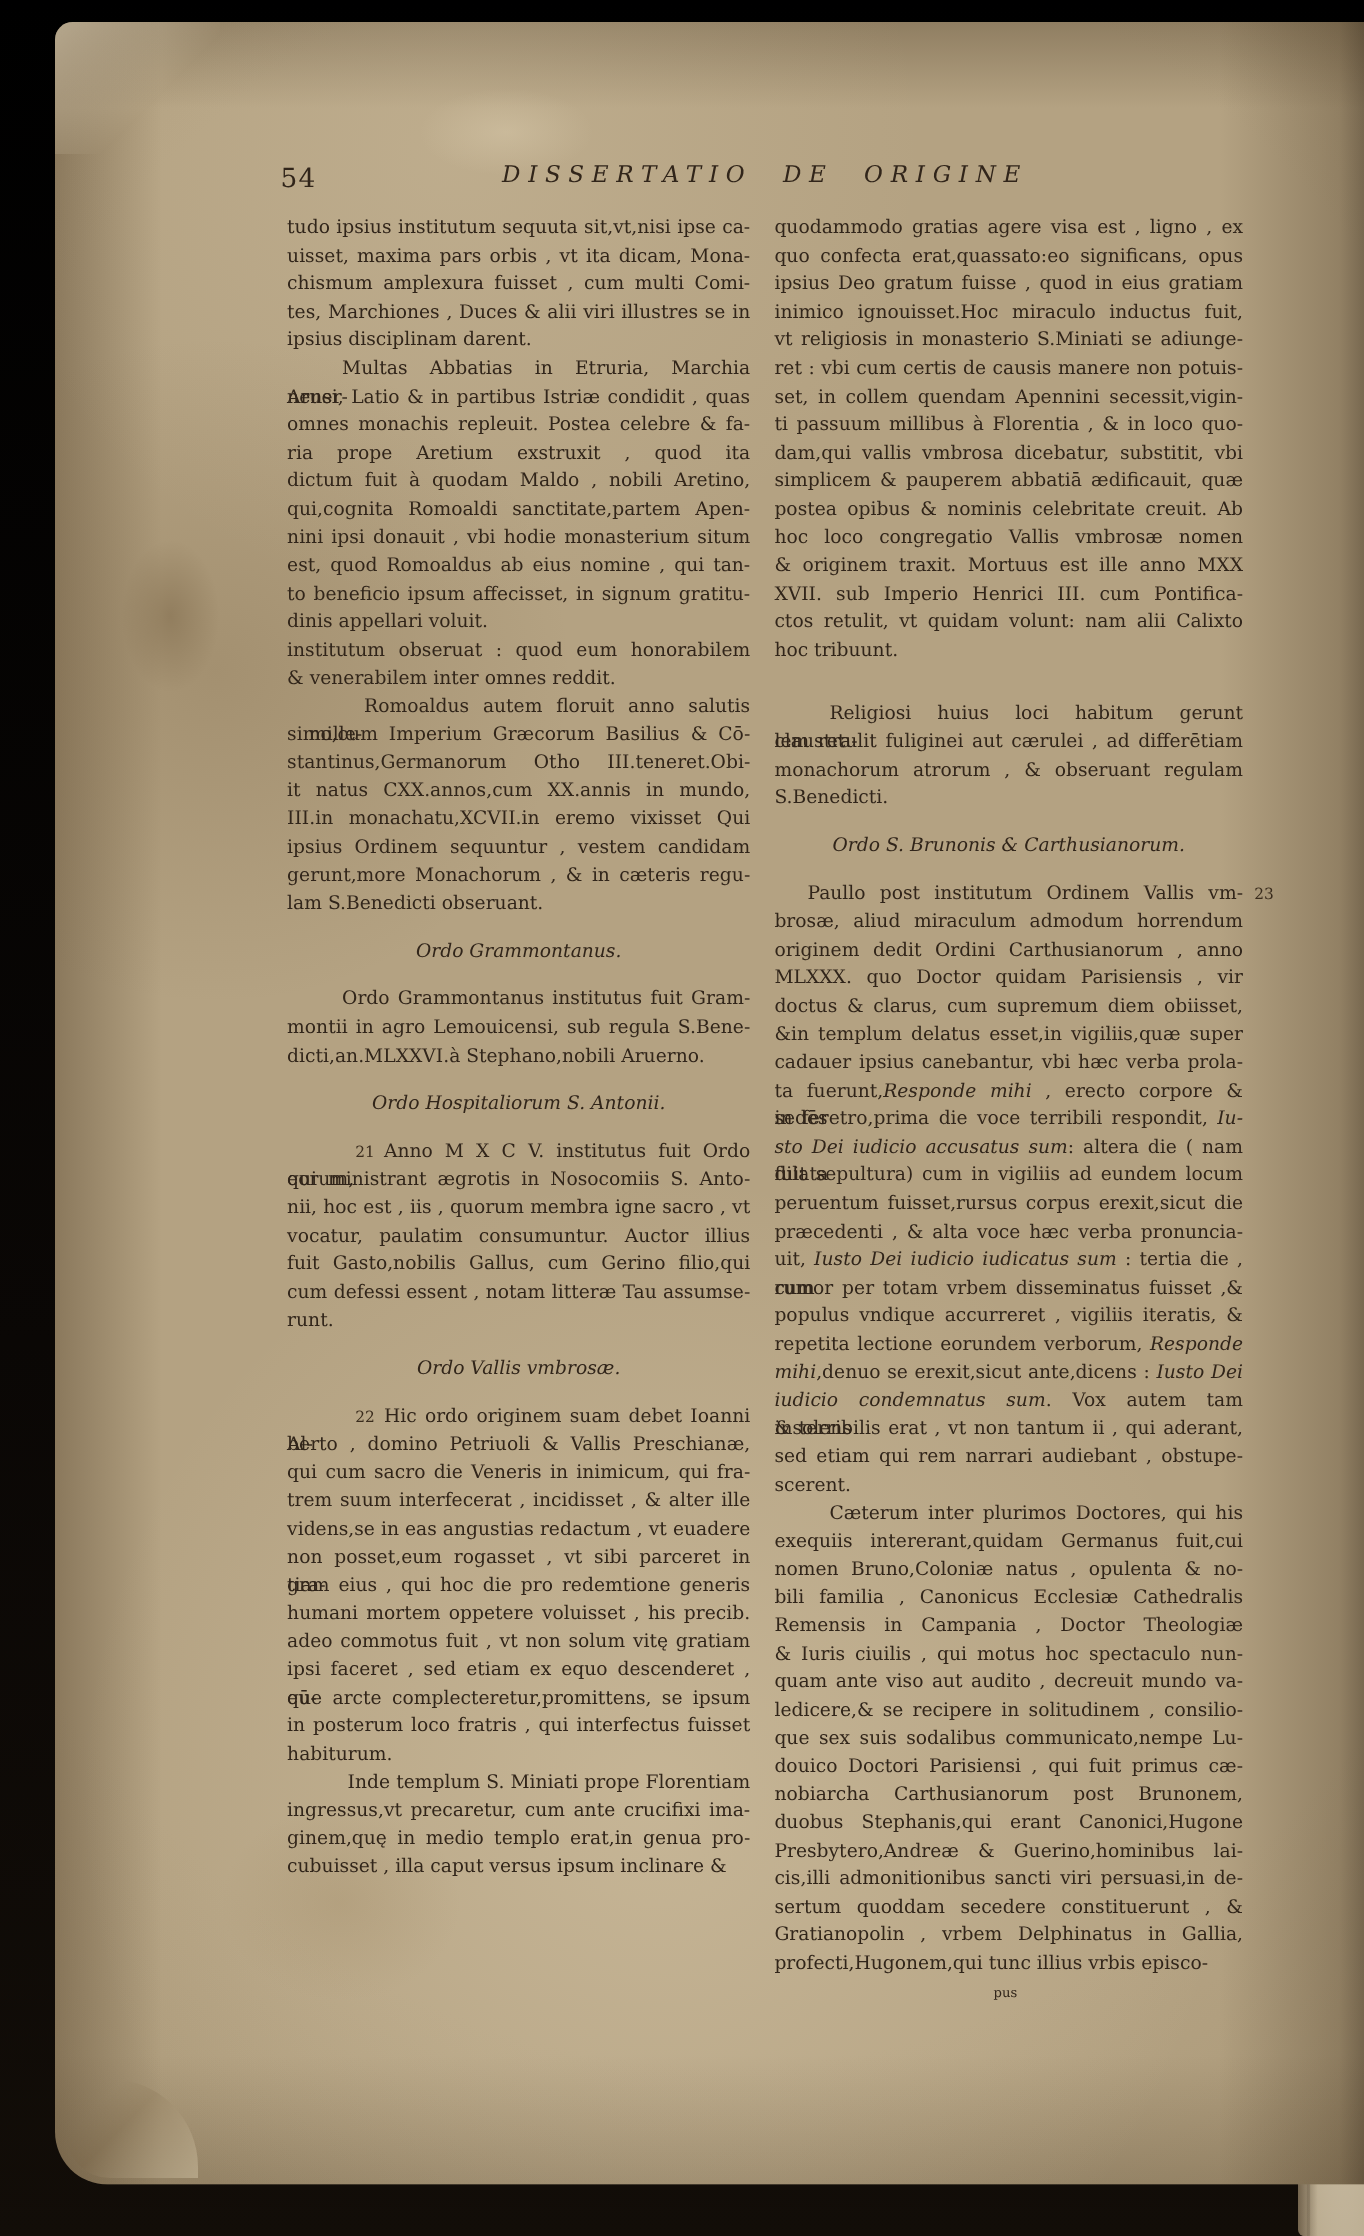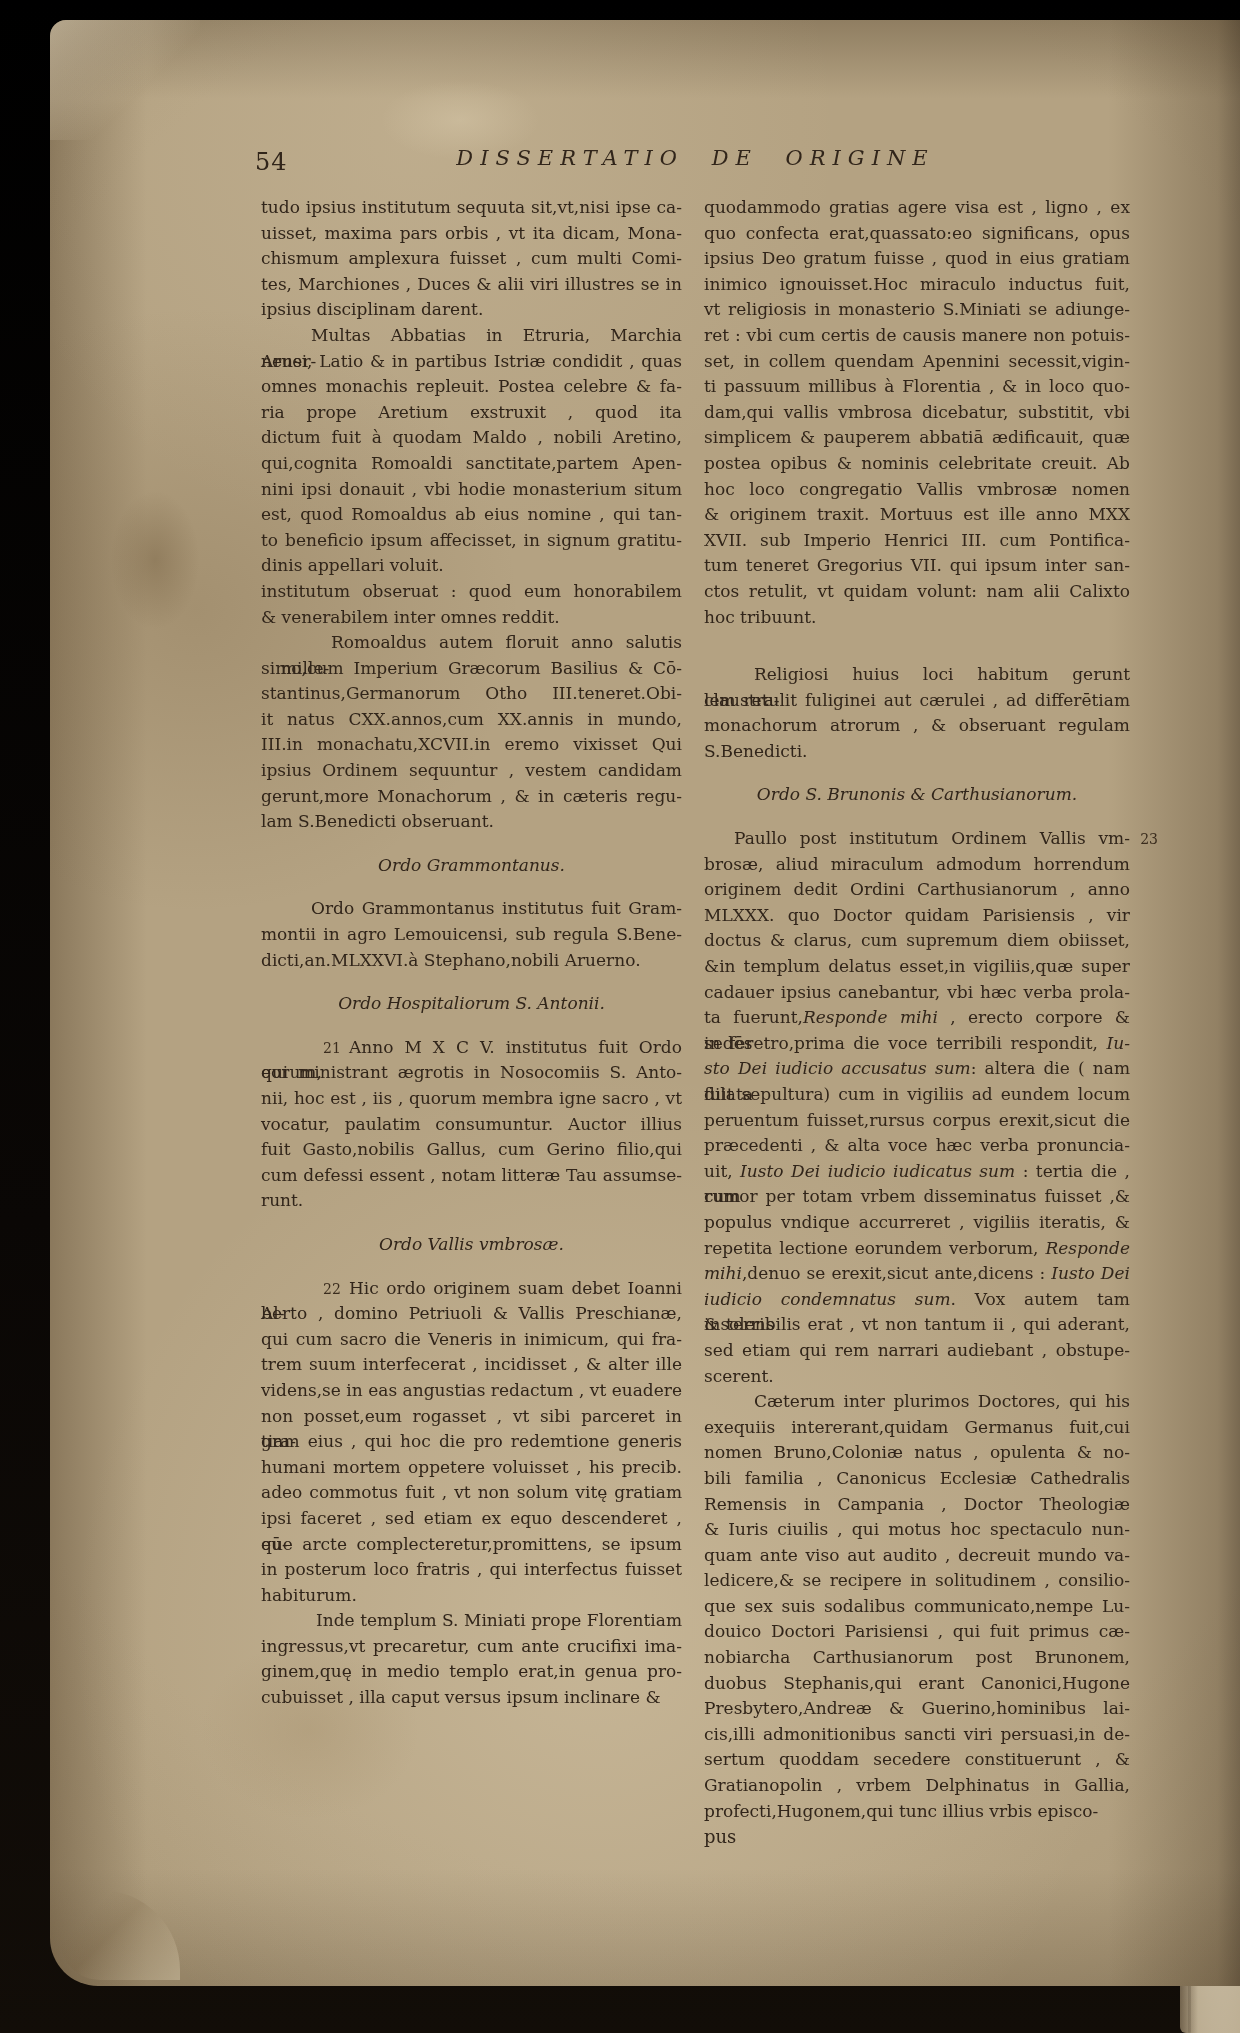--- a/index.html
+++ b/index.html
@@ -42,21 +42,21 @@
   .col{position:absolute;top:175px;font-size:17px;line-height:25.6px;}
   #col-left{left:211px;width:421px;}
   #col-right{left:654px;width:426px;}
   .para{margin:0;}
   .line{position:relative;text-align:justify;text-align-last:justify;height:25.6px;white-space:normal;}
   .line.last{text-align-last:left;}
   .heading{margin:18px 0;text-align:center;font-style:italic;font-size:17px;height:25.6px;}
   .margin-note{position:absolute;top:1px;font-size:14px;color:#3a2c1d;}
   .margin-note.left{left:-26px;}
   .margin-note.right{right:-28px;}
-  #catchword{text-align:left;padding-right:6px;font-size:18px;line-height:25.6px;}
+  #catchword{text-align:center;padding-right:6px;font-size:12px;line-height:25.6px;}
   i{font-style:italic;}
   
   .stain{position:absolute;border-radius:50%;pointer-events:none;}
   #stain1{left:60px;top:470px;width:90px;height:140px;background:radial-gradient(ellipse at center, rgba(96,74,44,.30), transparent 70%);}
   #stain2{left:330px;top:60px;width:160px;height:80px;background:radial-gradient(ellipse at center, rgba(226,212,182,.35), transparent 70%);}
   #stain3{left:150px;top:1620px;width:220px;height:180px;background:radial-gradient(ellipse at center, rgba(150,126,88,.22), transparent 70%);}
 </style>
 </head>
 <body>
 
@@ -151,21 +151,20 @@
             <div class="line">vt religiosis in monasterio S.Miniati se adiunge-</div>
             <div class="line">ret : vbi cum certis de causis manere non potuis-</div>
             <div class="line">set, in collem quendam Apennini secessit,vigin-</div>
             <div class="line">ti passuum millibus à Florentia , &amp; in loco quo-</div>
             <div class="line">dam,qui vallis vmbrosa dicebatur, substitit, vbi</div>
             <div class="line">simplicem &amp; pauperem abbatiā ædificauit, quæ</div>
             <div class="line">postea opibus &amp; nominis celebritate creuit. Ab</div>
             <div class="line">hoc loco congregatio Vallis vmbrosæ nomen</div>
             <div class="line">&amp; originem traxit.  Mortuus est ille anno MXX</div>
             <div class="line">XVII. sub Imperio Henrici III. cum Pontifica-</div>
-            <div class="line">tum teneret Gregorius VII. qui ipsum inter san-</div>
             <div class="line">ctos retulit, vt quidam volunt: nam alii Calixto</div>
             <div class="line last">hoc tribuunt.</div>
           </div>
           <div class="para">
             <div class="line" style="text-indent: 50px; margin-top: 32px;">Religiosi huius loci habitum gerunt claustra-</div>
             <div class="line">lem retulit fuliginei aut cærulei , ad differētiam</div>
             <div class="line">monachorum atrorum , &amp; obseruant regulam</div>
             <div class="line last">S.Benedicti.</div>
           </div>
           <div class="heading">Ordo S. Brunonis &amp; Carthusianorum.</div>

